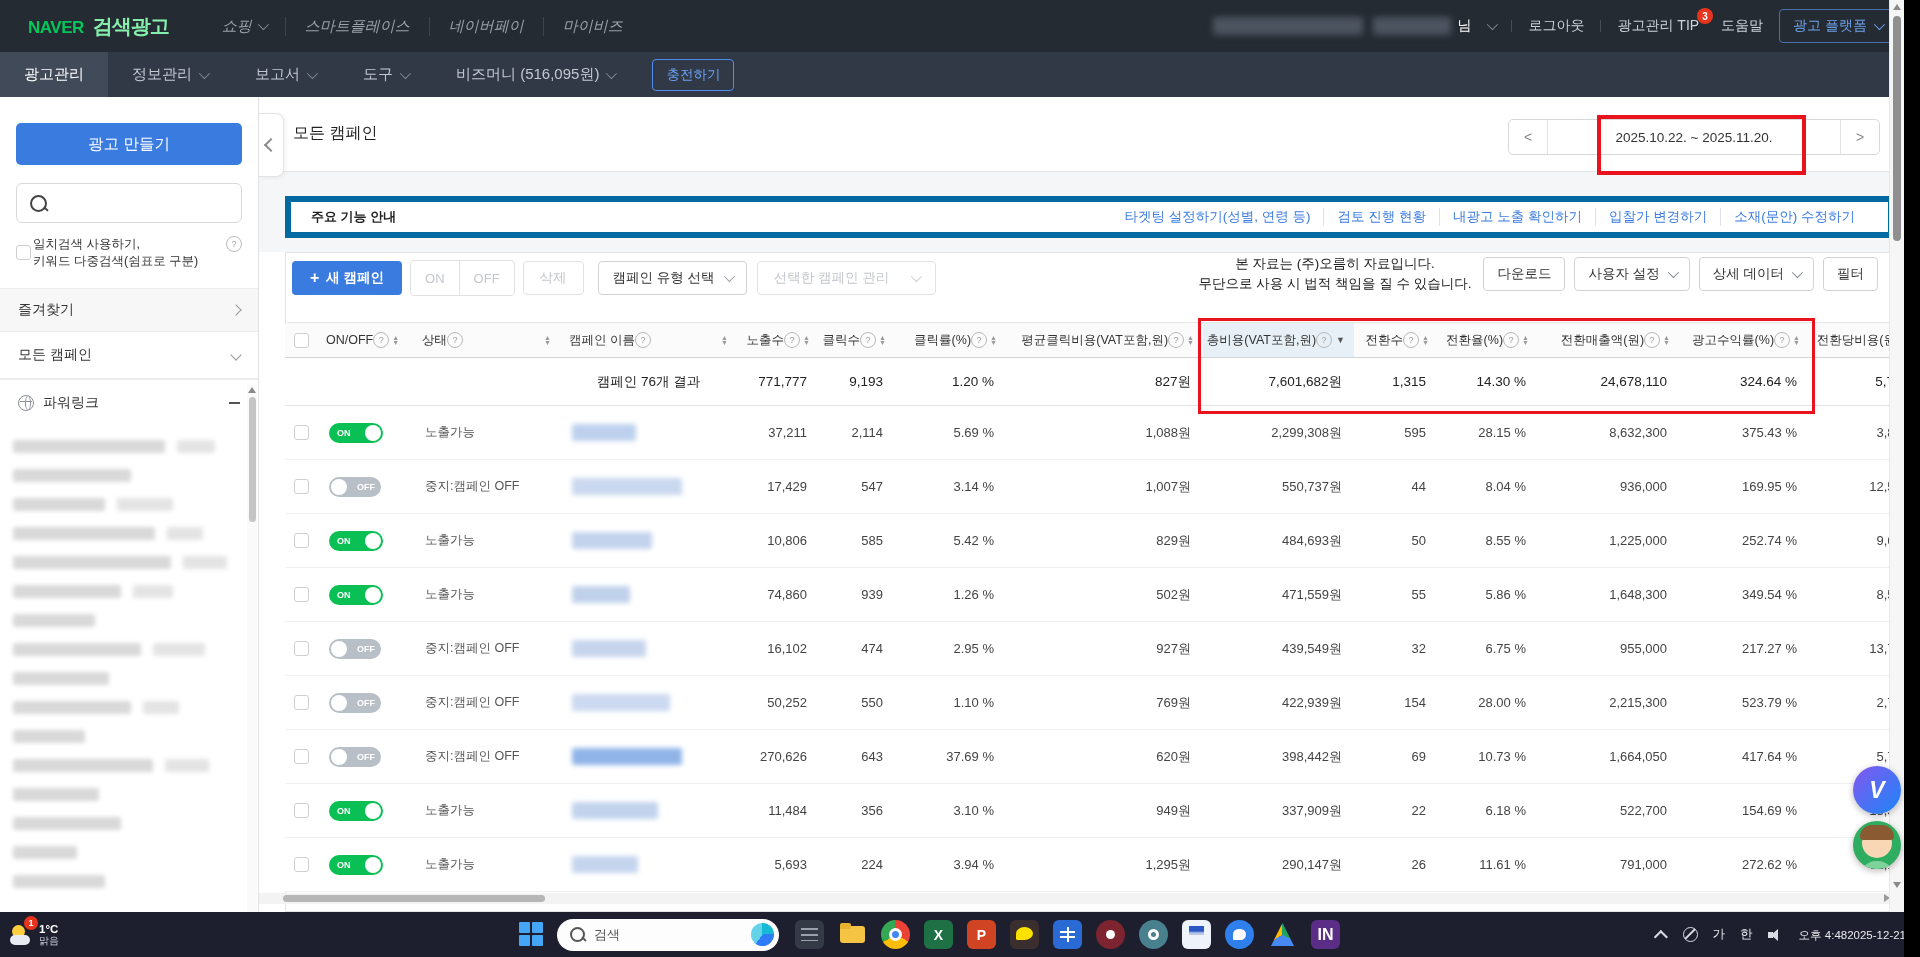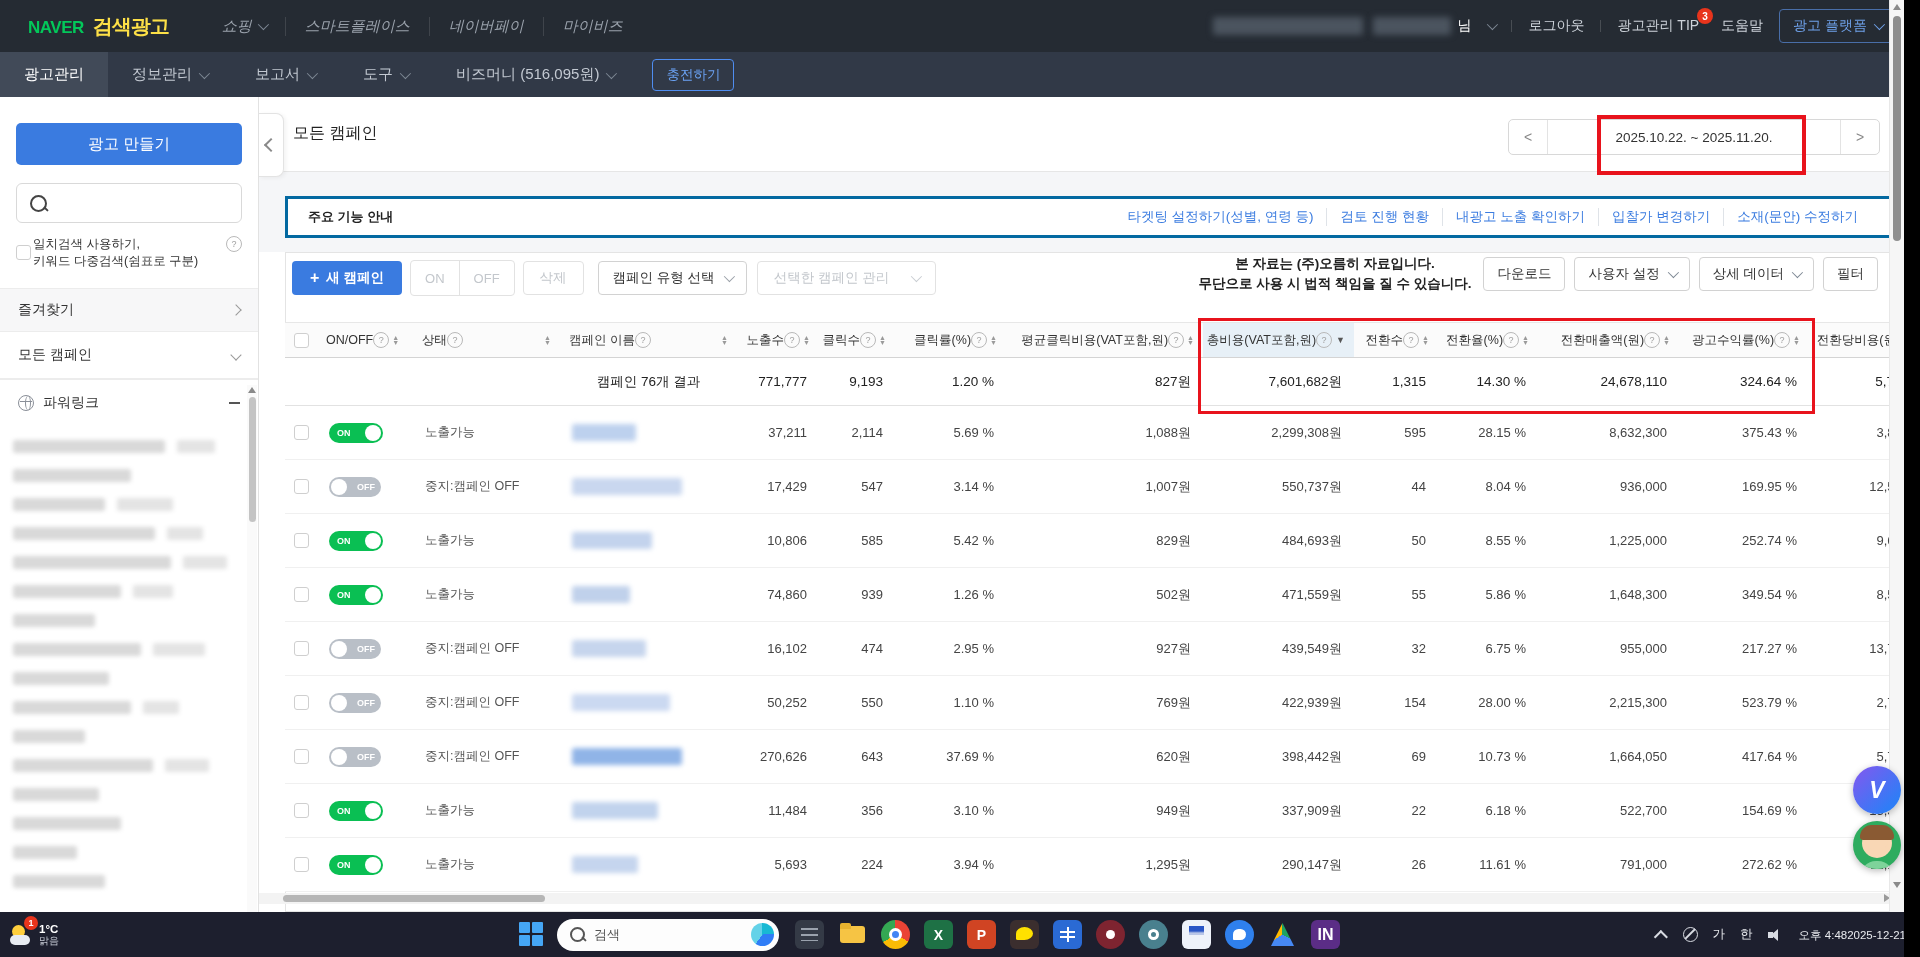--- a/index.html
+++ b/index.html
@@ -2,21 +2,21 @@
 <html><head>
 <meta charset="utf-8">
 <style>
   html,body{margin:0;padding:0;background:#000;}
   #app{position:relative;width:1904px;height:957px;overflow:hidden;background:#f5f6f8;
        font-family:"Liberation Sans","DejaVu Sans",sans-serif;-webkit-font-smoothing:antialiased;}
   
   .topbar{position:absolute;left:0;top:0;width:1920px;height:52px;background:#252b33;display:flex;align-items:center;color:#fff;z-index:5;}
   .brand{display:flex;align-items:baseline;margin-left:28px;gap:9px;}
   .brand .naver{color:#03c75a;font-weight:800;font-size:17px;letter-spacing:-0.5px;}
-  .brand .svc{color:#fde047;font-weight:700;font-size:20px;letter-spacing:-1px;}
+  .brand .svc{color:#86efac;font-weight:700;font-size:20px;letter-spacing:-1px;}
   .tb-menu{display:flex;align-items:center;margin-left:34px;height:100%;}
   .tb-menu-item{display:flex;align-items:center;gap:6px;color:#9aa2ac;font-size:15px;padding:0 19px;cursor:pointer;font-style:italic;}
   .tb-menu-item + .tb-menu-item{border-left:1px solid rgba(255,255,255,0.12);}
   .chev{width:7px;height:7px;border-right:1.5px solid #7e8894;border-bottom:1.5px solid #7e8894;transform:rotate(45deg) translateY(-2px);display:inline-block;}
   .tb-right{margin-left:auto;display:flex;align-items:center;gap:16px;padding-right:24px;font-size:14px;color:#cdd3da;}
   .blurblock{background:#4b545f;border-radius:2px;filter:blur(3px);}
   .tb-sep{width:1px;height:12px;background:rgba(255,255,255,0.16);}
   .tip-wrap{position:relative;padding-right:6px;}
   .tip-badge{position:absolute;top:-9px;right:-8px;min-width:16px;height:16px;border-radius:8px;background:#e8341c;color:#fff;font-size:10px;display:flex;align-items:center;justify-content:center;font-weight:700;}
   .platform-btn{border:1px solid #496ea8;color:#6ea0e8;border-radius:4px;padding:7px 13px;display:flex;gap:7px;align-items:center;font-size:14px;cursor:pointer;background:transparent;}
@@ -57,41 +57,41 @@
   .side-scroll .thumb{margin:4px auto 0;width:7px;height:125px;background:#c4c4c4;border-radius:4px;}
   
   .page-head{position:absolute;left:259px;top:97px;width:1647px;height:74px;background:#fff;border-bottom:1px solid #e6e6e6;z-index:2;}
   .page-title{position:absolute;left:34px;top:26px;font-size:16px;color:#222;}
   .date-ctl{position:absolute;left:1249px;top:22px;width:372px;height:36px;border:1px solid #d8d8d8;border-radius:5px;background:#fff;display:flex;align-items:stretch;box-sizing:border-box;}
   .date-ctl .nav{width:38px;display:flex;align-items:center;justify-content:center;color:#888;font-size:14px;cursor:pointer;}
   .date-ctl .nav.prev{border-right:1px solid #e3e3e3;}
   .date-ctl .nav.next{border-left:1px solid #e3e3e3;}
   .date-ctl .val{flex:1;display:flex;align-items:center;justify-content:center;font-size:13.5px;color:#333;cursor:pointer;}
   
-  .feature-bar{position:absolute;left:285px;top:196px;width:1609px;height:42px;background:#fff;border:3px solid #0369a1;display:flex;align-items:center;padding:0 20px;box-sizing:border-box;z-index:2;}
+  .feature-bar{position:absolute;left:285px;top:196px;width:1609px;height:42px;background:#fff;border:6px solid #0369a1;display:flex;align-items:center;padding:0 20px;box-sizing:border-box;z-index:2;}
   .feature-label{font-size:13px;color:#222;font-weight:700;}
   .feature-links{margin-left:auto;display:flex;align-items:center;}
   .flink{color:#3b7ce0;font-size:13.5px;cursor:pointer;padding:0 13px;}
   .flink + .flink{border-left:1px solid #dfe3e8;}
   
   .content-card{position:absolute;left:285px;top:252px;width:1621px;height:660px;background:#fff;border:1px solid #e4e4e4;border-right:none;box-sizing:border-box;z-index:1;}
   .card-bg-l{position:absolute;left:259px;top:252px;width:26px;height:660px;background:#fff;}
   .toolbar{position:absolute;left:292px;top:260px;display:flex;align-items:center;gap:8px;z-index:2;}
   .btn{height:34px;display:flex;align-items:center;justify-content:center;border-radius:4px;font-size:13.5px;box-sizing:border-box;cursor:pointer;background:#fff;}
   .btn-primary{background:#3a7be0;color:#fff;padding:0 18px;gap:7px;font-weight:700;}
   .plus-ico::before{content:"+";font-size:16px;font-weight:700;}
   .btn-pair{display:flex;border:1px solid #e2e2e2;border-radius:4px;overflow:hidden;height:34px;}
   .btn-pair span{display:flex;align-items:center;padding:0 14px;color:#c3c7cc;font-size:13px;cursor:default;}
   .btn-pair span + span{border-left:1px solid #e2e2e2;}
   .btn-disabled{border:1px solid #e2e2e2;color:#c3c7cc;padding:0 16px;cursor:default;}
   .btn-outline{border:1px solid #d2d2d2;color:#333;padding:0 14px;gap:9px;}
   .btn-outline .chev,.btn-disabled .chev{border-color:#9aa0a8;}
   .btn-disabled .chev{border-color:#c9cdd2;}
   .toolbar-right{position:absolute;top:254px;right:26px;display:flex;align-items:center;gap:9px;z-index:2;}
-  .notice{font-size:13.5px;color:#222;text-align:center;line-height:20px;margin-right:3px;font-weight:bold;}
+  .notice{font-size:13.5px;color:#222;text-align:center;line-height:20px;margin-right:3px;}
   .btn-plain{border:1px solid #d2d2d2;color:#333;padding:0 13px;height:34px;gap:8px;}
   
   .tablegrid{position:absolute;left:285px;top:322px;display:grid;z-index:1;background:#fff;}
   .th{height:36px;background:#fbfbfb;border-top:1px solid #e7e7e7;border-bottom:1px solid #d4d4d4;display:flex;align-items:center;padding:0 9px;font-size:12.5px;color:#333;box-sizing:border-box;cursor:pointer;}
   .th.num{justify-content:flex-end;align-items:center;}
   .th.hl{background:#e7f0f7;}
   .th .lbl{white-space:nowrap;}
   .sort{display:flex;flex-direction:column;margin-left:3px;line-height:5.5px;font-size:7px;color:#9a9a9a;flex:none;}
   .sort-one{margin-left:4px;font-size:9px;color:#555;flex:none;}
   .mla{margin-left:auto;}

